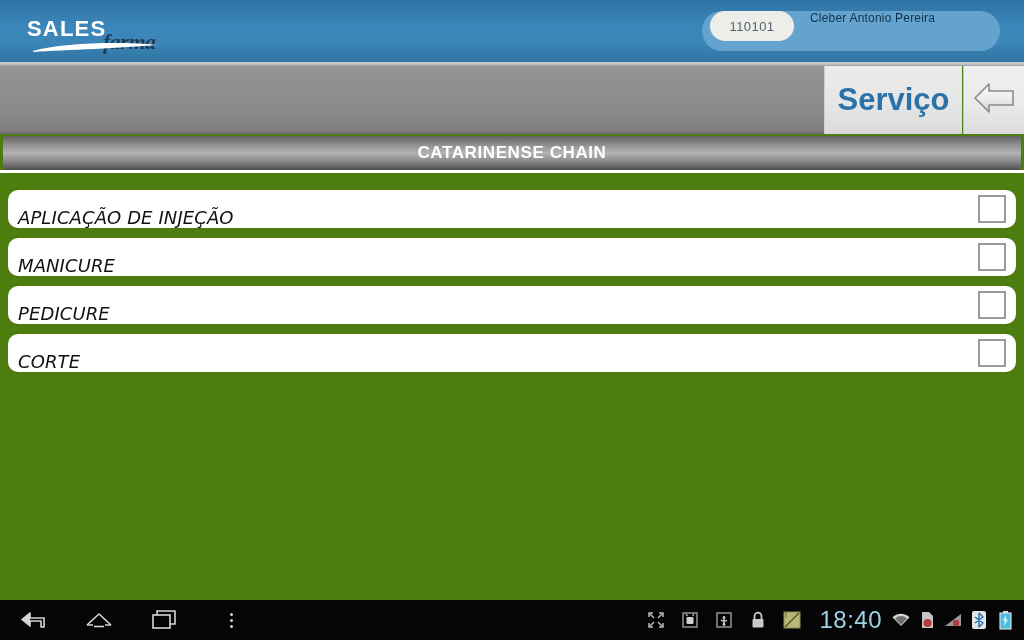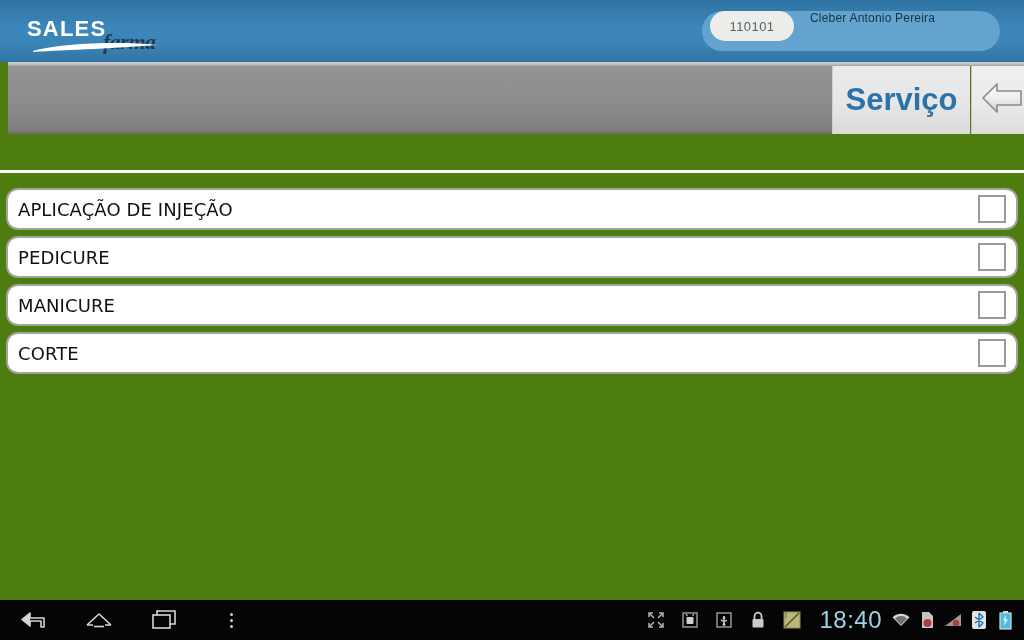--- a/index.html
+++ b/index.html
@@ -46,21 +46,21 @@
     background:#edeeea; color:#57646e;
     font-size:13px; display:flex; align-items:center; justify-content:center;
     letter-spacing:0.4px;
   }
   .userchip-name {
     margin-left:16px; font-size:12px; color:#123349; letter-spacing:0.2px;
   }
 
   
   .toolrow {
-    position:absolute; left:8px; top:62px; width:872px; height:72px;
+    position:absolute; left:0; top:62px; width:872px; height:72px;
   }
   .toolrow-sep {
     position:absolute; left:0; top:0; width:1024px; height:4px;
     background:linear-gradient(to bottom,#c9cdd0 0%,#b9bec2 60%,#9a9ea1 100%);
   }
   .toolrow-gray {
     position:absolute; left:0; top:4px; width:824px; height:68px;
     background:linear-gradient(to bottom,#949494 0%,#8e8e8e 40%,#888888 72%,#7d7d7d 100%);
     border-bottom:2px solid #6f6f6f;
   }
@@ -92,23 +92,23 @@
   }
   .chainbar-under {
     position:absolute; left:0; top:170px; width:1024px; height:3px;
     background:#ffffff;
   }
 
   
   .list { position:absolute; left:0; top:188px; width:1024px; }
   .row {
     position:relative; height:42px; margin:0 6px 6px 6px;
-    border:2px solid #a3a3a3; border-radius:12px;
+    border:2px solid #4d7c0f; border-radius:12px;
     background:#ffffff;
-    display:flex; align-items:center;
+    display:flex; align-items:flex-end;font-style:italic;
   }
   .row-label {
     margin-left:10px; font-size:18px; color:#111111; letter-spacing:0.1px;
     font-family:"DejaVu Sans", sans-serif;
   }
   .row-check {
     position:absolute; right:10px; top:50%; transform:translateY(-50%);
     width:28px; height:28px;
     border:2px solid #9a9a9a; background:#ffffff;
   }
@@ -182,33 +182,36 @@
               <stop offset="55%" stop-color="#ececec"></stop>
               <stop offset="100%" stop-color="#cfcfcf"></stop>
             </linearGradient>
           </defs>
           <path d="M3,19 L17,5 L17,12 L41,12 L41,26 L17,26 L17,33 Z" fill="url(#arrGrad)" stroke="#8a8a8a" stroke-width="1.6" stroke-linejoin="round"></path>
         </svg>
       </span>
     </div>
   </div>
 
+  <div class="chainbar">
+    <span>CATARINENSE CHAIN</span>
+  </div>
   <div class="chainbar-under"></div>
 
   <div class="list" id="service-list">
       <div class="row">
         <div class="row-label">APLICAÇÃO DE INJEÇÃO</div>
         <div class="row-check"></div>
       </div>
       <div class="row">
+        <div class="row-label">MANICURE</div>
+        <div class="row-check"></div>
+      </div>
+      <div class="row">
         <div class="row-label">PEDICURE</div>
-        <div class="row-check"></div>
-      </div>
-      <div class="row">
-        <div class="row-label">MANICURE</div>
         <div class="row-check"></div>
       </div>
       <div class="row">
         <div class="row-label">CORTE</div>
         <div class="row-check"></div>
       </div>
     </div>
 
   <div class="navbar">
 

